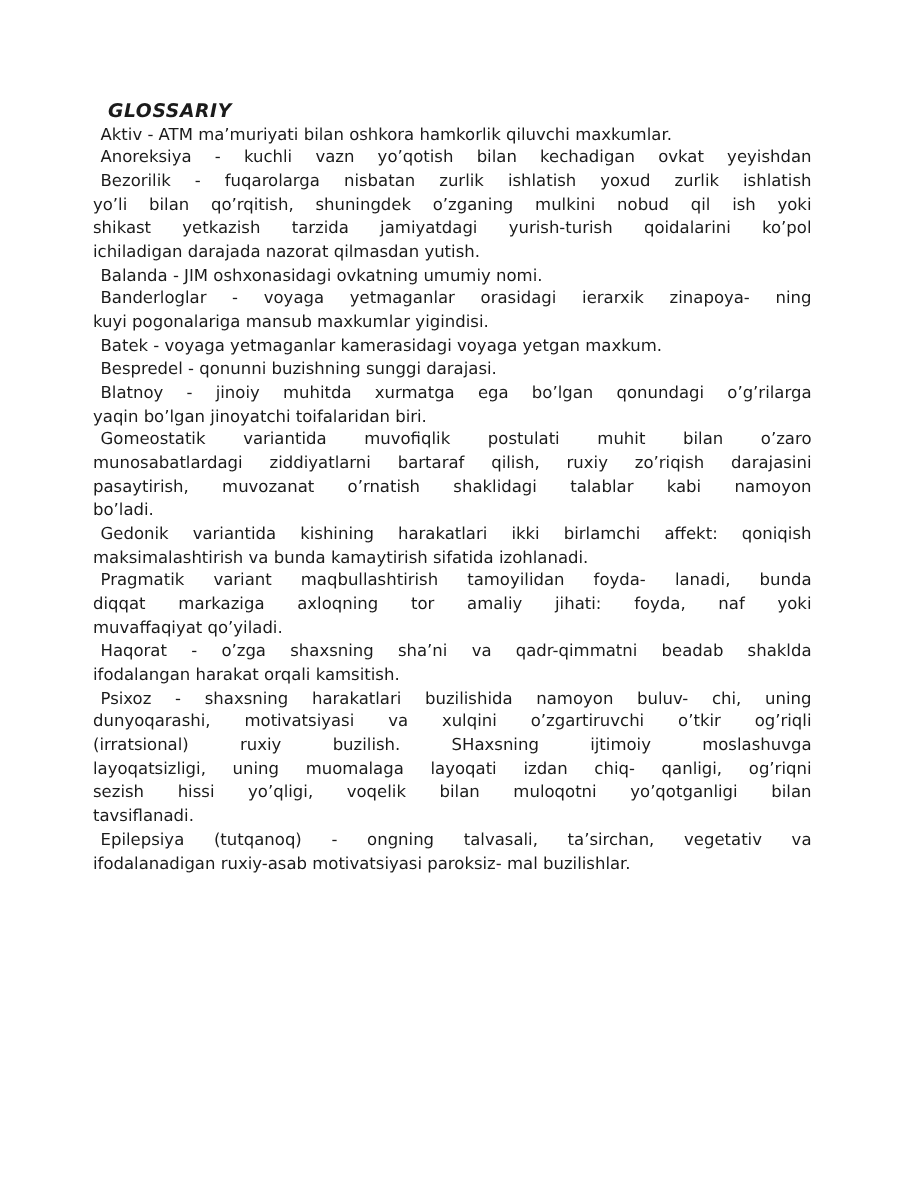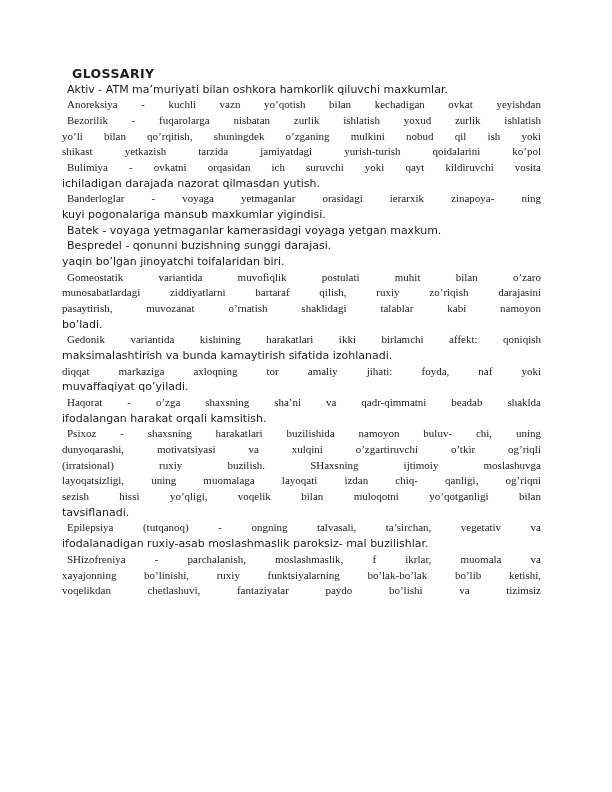--- a/index.html
+++ b/index.html
@@ -23,36 +23,36 @@
     width: 479px;
   }
   .doc-title {
     font-size: 12.5px;
     font-weight: bold;
     height: 15.68px;
     line-height: 15.68px;
     text-indent: 10px;
     letter-spacing: 0.4px;
     white-space: nowrap;
+    font-style: italic;
   }
   .para {
     margin: 0;
     padding: 0;
   }
   .line {
     font-size: 11px;
     height: 15.68px;
     line-height: 15.68px;
     text-align: justify;
     text-align-last: left;
     overflow: hidden;
   }
   .line.j {
     text-align-last: justify;
-    font-family: Liberation Serif, serif;
   }
   .line.first {
     text-indent: 5px;
   }
 </style>
 </head>
 <body>
 
 <div class="page">
   <div class="content">
@@ -63,66 +63,65 @@
         </div>
         <div class="para">
           <div class="line j first">Anoreksiya - kuchli vazn yo’qotish bilan kechadigan ovkat yeyishdan</div>
         </div>
         <div class="para">
           <div class="line j first">Bezorilik - fuqarolarga nisbatan zurlik ishlatish yoxud zurlik ishlatish</div>
           <div class="line j">yo’li bilan qo’rqitish, shuningdek o’zganing mulkini nobud qil ish yoki</div>
           <div class="line j">shikast yetkazish tarzida jamiyatdagi yurish-turish qoidalarini ko’pol</div>
         </div>
         <div class="para">
-          <div class="line j first">Bulimiya - ovkatni orqasidan ich suruvchi yoki qayt kildiruvchi vosita</div>
           <div class="line">ichiladigan darajada nazorat qilmasdan yutish.</div>
+        </div>
+        <div class="para">
+          <div class="line first">Balanda - JIM oshxonasidagi ovkatning umumiy nomi.</div>
         </div>
         <div class="para">
           <div class="line j first">Banderloglar - voyaga yetmaganlar orasidagi ierarxik zinapoya- ning</div>
           <div class="line">kuyi pogonalariga mansub maxkumlar yigindisi.</div>
         </div>
         <div class="para">
           <div class="line first">Batek - voyaga yetmaganlar kamerasidagi voyaga yetgan maxkum.</div>
         </div>
         <div class="para">
           <div class="line first">Bespredel - qonunni buzishning sunggi darajasi.</div>
         </div>
         <div class="para">
+          <div class="line j first">Blatnoy - jinoiy muhitda xurmatga ega bo’lgan qonundagi o’g’rilarga</div>
           <div class="line">yaqin bo’lgan jinoyatchi toifalaridan biri.</div>
         </div>
         <div class="para">
           <div class="line j first">Gomeostatik variantida muvofiqlik postulati muhit bilan o’zaro</div>
           <div class="line j">munosabatlardagi ziddiyatlarni bartaraf qilish, ruxiy zo’riqish darajasini</div>
           <div class="line j">pasaytirish, muvozanat o’rnatish shaklidagi talablar kabi namoyon</div>
           <div class="line">bo’ladi.</div>
         </div>
         <div class="para">
           <div class="line j first">Gedonik variantida kishining harakatlari ikki birlamchi affekt: qoniqish</div>
           <div class="line">maksimalashtirish va bunda kamaytirish sifatida izohlanadi.</div>
         </div>
         <div class="para">
+          <div class="line j first">Pragmatik variant maqbullashtirish tamoyilidan foyda- lanadi, bunda</div>
           <div class="line j">diqqat markaziga axloqning tor amaliy jihati: foyda, naf yoki</div>
           <div class="line">muvaffaqiyat qo’yiladi.</div>
         </div>
         <div class="para">
           <div class="line j first">Haqorat - o’zga shaxsning sha’ni va qadr-qimmatni beadab shaklda</div>
           <div class="line">ifodalangan harakat orqali kamsitish.</div>
         </div>
         <div class="para">
           <div class="line j first">Psixoz - shaxsning harakatlari buzilishida namoyon buluv- chi, uning</div>
           <div class="line j">dunyoqarashi, motivatsiyasi va xulqini o’zgartiruvchi o’tkir og’riqli</div>
           <div class="line j">(irratsional) ruxiy buzilish. SHaxsning ijtimoiy moslashuvga</div>
           <div class="line j">layoqatsizligi, uning muomalaga layoqati izdan chiq- qanligi, og’riqni</div>
           <div class="line j">sezish hissi yo’qligi, voqelik bilan muloqotni yo’qotganligi bilan</div>
           <div class="line">tavsiflanadi.</div>
         </div>
         <div class="para">
           <div class="line j first">Epilepsiya (tutqanoq) - ongning talvasali, ta’sirchan, vegetativ va</div>
-          <div class="line">ifodalanadigan ruxiy-asab moslashmaslik paroksiz- mal buzilishlar.</div>
-        </div>
-        <div class="para">
-          <div class="line j first">SHizofreniya - parchalanish, moslashmaslik, f ikrlar, muomala va</div>
-          <div class="line j">xayajonning bo’linishi, ruxiy funktsiyalarning bo’lak-bo’lak bo’lib ketishi,</div>
-          <div class="line j">voqelikdan chetlashuvi, fantaziyalar paydo bo’lishi va tizimsiz</div>
+          <div class="line">ifodalanadigan ruxiy-asab motivatsiyasi paroksiz- mal buzilishlar.</div>
         </div>
       </div>
   </div>
 </div>
 
 </body></html>

